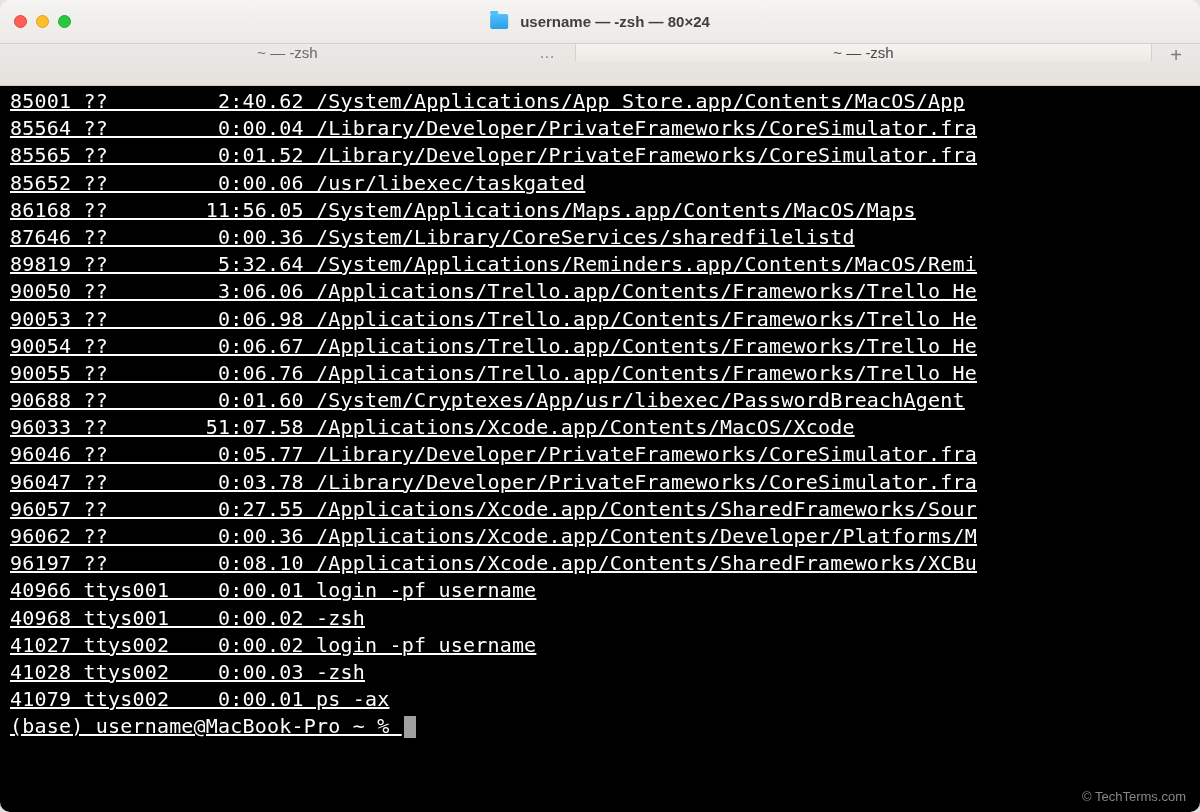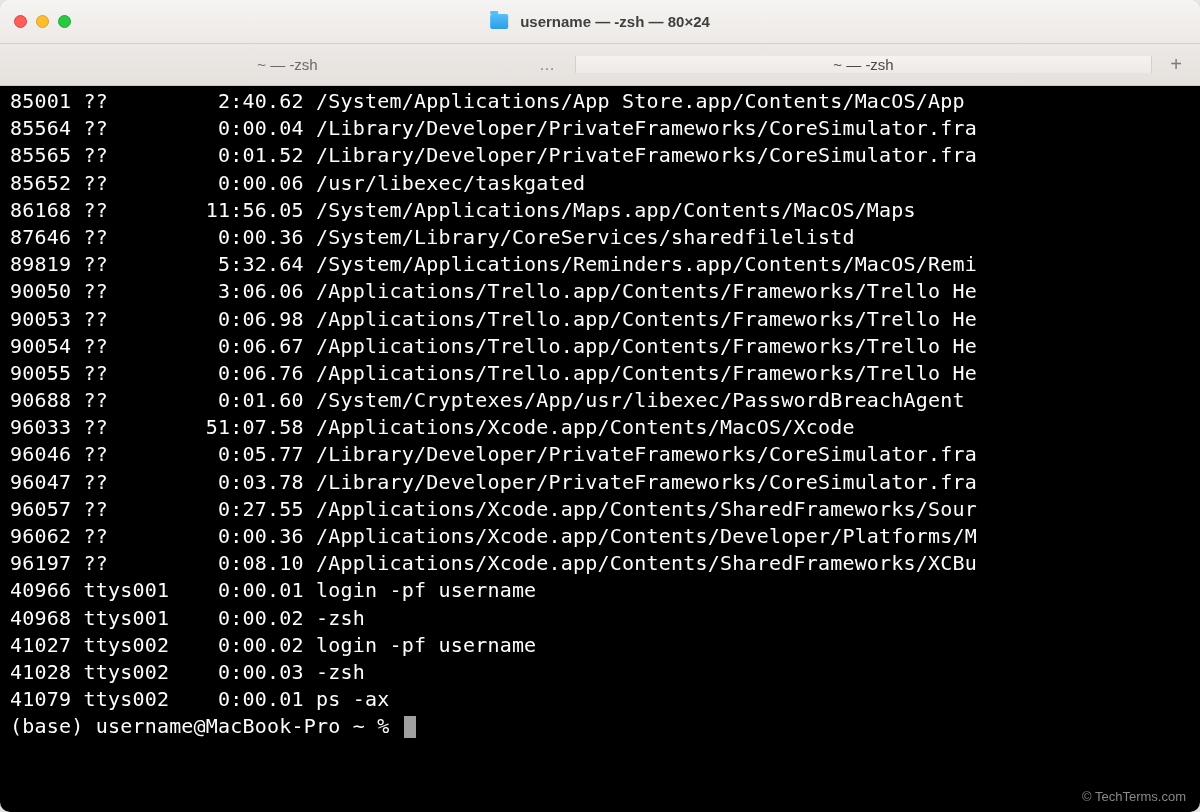--- a/index.html
+++ b/index.html
@@ -72,21 +72,21 @@
       width: 8px;
       height: 3px;
       background: #52c0fa;
       border-radius: 1px 1px 0 0;
     }
     .tabbar {
       height: 42px;
       background: linear-gradient(to bottom, #ece9e6, #e5e1dd);
       border-bottom: 1px solid #cbc7c3;
       display: flex;
-      align-items: center;
+      align-items: flex-start;
     }
     .tab {
       flex: 1;
       display: flex;
       align-items: center;
       justify-content: center;
       font-size: 15px;
       color: #6a6a6a;
       border-right: 1px solid #d4d0cc;
       position: relative;
@@ -118,20 +118,21 @@
       font-family: "SF Mono", Menlo, Monaco, Consolas, monospace;
       font-size: 20px;
       line-height: 1.36;
       padding: 2px 8px 4px 10px;
       overflow: hidden;
       white-space: pre;
       letter-spacing: 0.2px;
     }
     .terminal-line {
       display: block;
+      text-decoration: underline;
     }
     .cursor {
       display: inline-block;
       width: 12px;
       height: 22px;
       background: #a0a0a0;
       vertical-align: text-bottom;
       margin-left: 2px;
     }
     .watermark {

